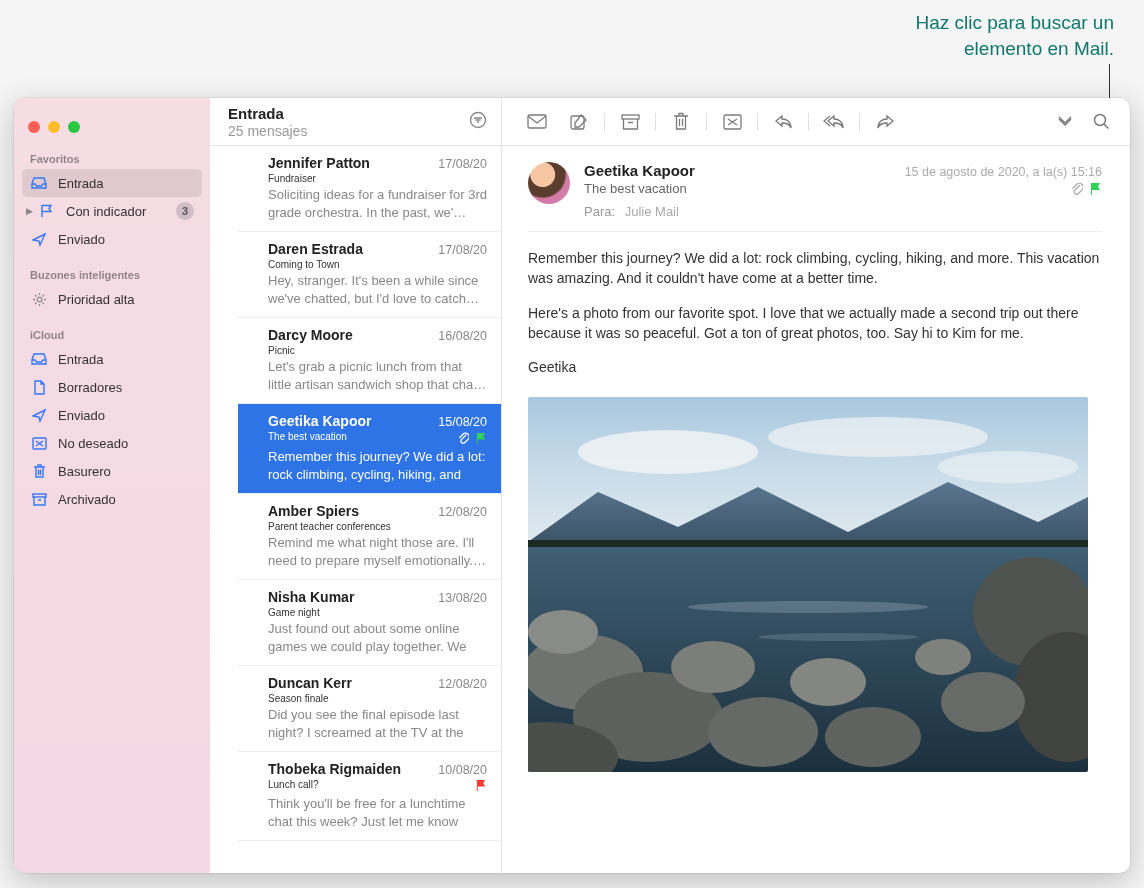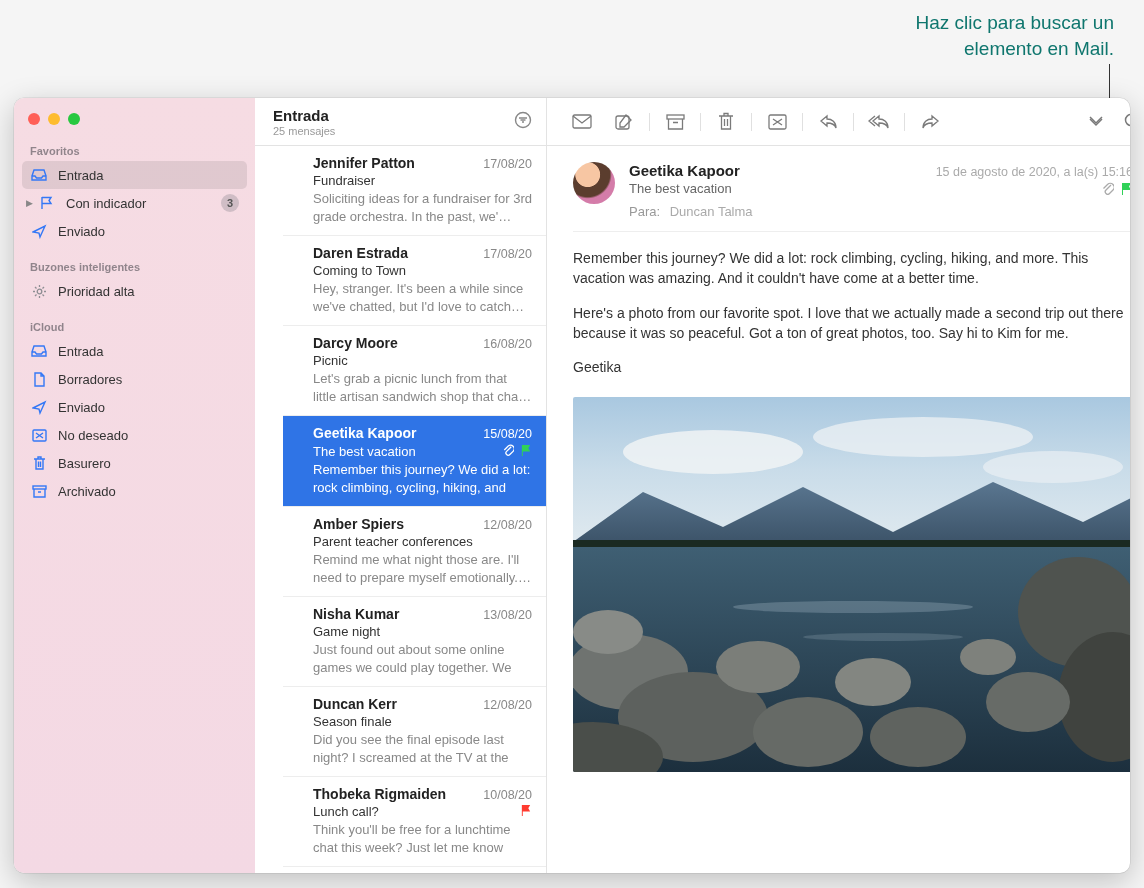--- a/index.html
+++ b/index.html
@@ -31,23 +31,23 @@
   height: 775px;
   background: #fff;
   border-radius: 10px;
   box-shadow: 0 8px 30px rgba(0,0,0,0.22), 0 0 0 0.5px rgba(0,0,0,0.12);
   overflow: hidden;
   display: flex;
 }
 
 
 .sidebar {
-  width: 241px;
+  width: 196px;
   background: linear-gradient(180deg, #f6dce3 0%, #f4d9e4 100%);
-  padding-top: 12px;
+  padding-top: 20px;
   flex-shrink: 0;
 }
 .traffic {
   display: flex;
   gap: 8px;
   padding: 3px 0 14px 14px;
 }
 .traffic span {
   width: 12px; height: 12px; border-radius: 50%;
 }
@@ -115,32 +115,32 @@
 }
 .list-header {
   height: 48px;
   display: flex;
   align-items: center;
   justify-content: space-between;
   padding: 8px 14px 8px 18px;
   border-bottom: 1px solid #e3e3e3;
 }
 .list-header-text h2 { font-size: 15px; font-weight: 700; color: #222; }
-.list-header-text p { font-size: 11px; color: #999; margin-top: 1px; }
+.list-header-text p { font-size: 14px; color: #999; margin-top: 1px; }
 .filter-icon { color: #888; }
 
 .messages { overflow: hidden; margin-left: 28px; }
 .msg {
   padding: 9px 14px 10px 30px;
   border-bottom: 1px solid #ededed;
 }
 .msg-row1 { display: flex; justify-content: space-between; align-items: baseline; }
 .msg-sender { font-size: 14px; font-weight: 700; color: #222; }
 .msg-date { font-size: 12.5px; color: #888; }
-.msg-subject { font-size: 13px; color: #333; margin-top: 2px; display:flex; align-items:center; justify-content:space-between;}
+.msg-subject { font-size: 10px; color: #333; margin-top: 2px; display:flex; align-items:flex-start; justify-content:space-between;}
 .msg-preview { font-size: 13px; color: #888; margin-top: 2px; line-height: 1.35; max-height: 35px; overflow: hidden; }
 .msg.selected { background: #2f74e6; }
 .msg.selected .msg-sender,
 .msg.selected .msg-subject,
 .msg.selected .msg-date,
 .msg.selected .msg-preview { color: #fff; }
 .msg-icons { display:flex; gap:6px; align-items:center;}
 .flag-red { color:#ff3b30; }
 
 
@@ -522,21 +522,21 @@
               </span>
               <span class="flag-green">
                 <svg width="13" height="13" viewBox="0 0 13 13" fill="currentColor">
                     <path d="M2 1 L2 13 L3 13 L3 8 L11 8 L9 4.5 L11 1 Z"></path>
                   </svg>
               </span>
             </span>
           </div>
           <div class="reader-to">
             <span>Para:</span>
-            <span class="to-value">Duncan Talma</span>
+            <span class="to-value">Julie Mail</span>
           </div>
         </div>
       </div>
       <hr class="reader-hr">
       <div class="reader-body">
         <p>Remember this journey? We did a lot: rock climbing, cycling, hiking, and more. This vacation was amazing. And it couldn't have come at a better time.</p>
         <p>Here's a photo from our favorite spot. I love that we actually made a second trip out there because it was so peaceful. Got a ton of great photos, too. Say hi to Kim for me.</p>
         <p>Geetika</p>
       </div>
       <div class="reader-image">

